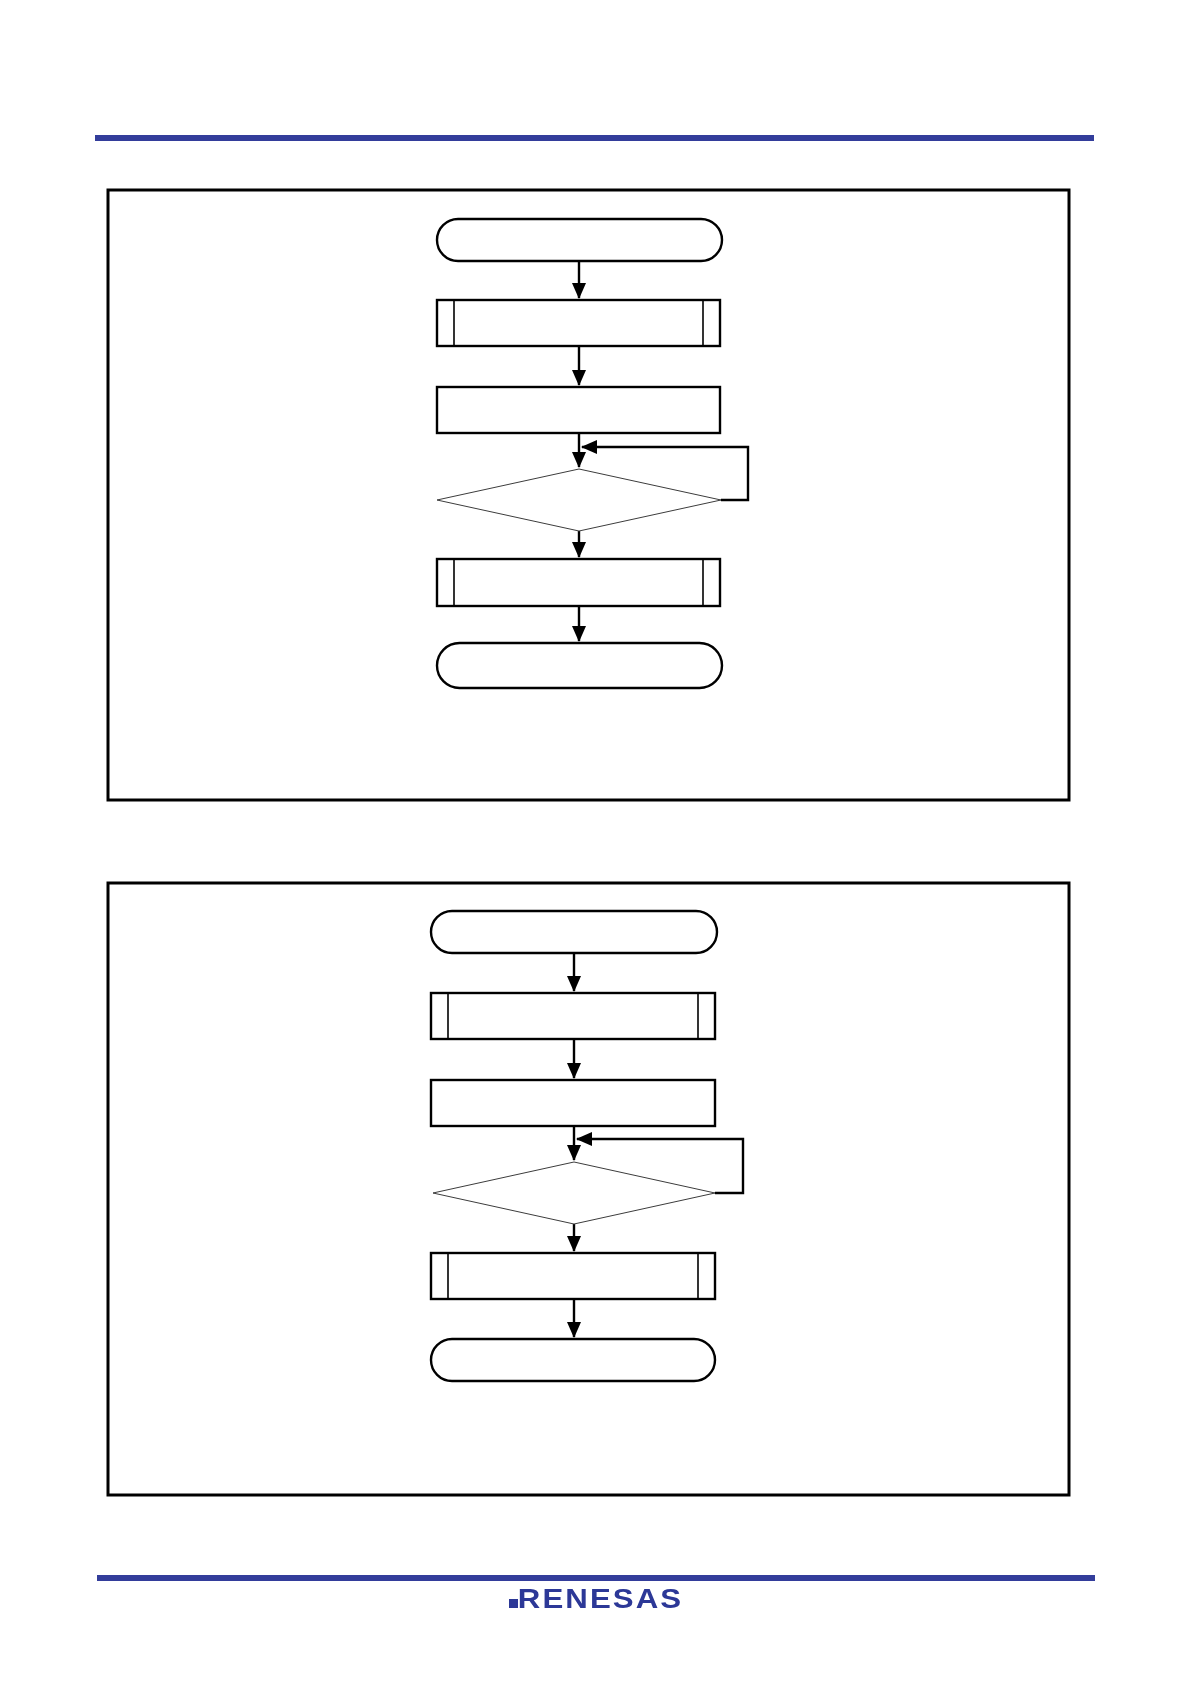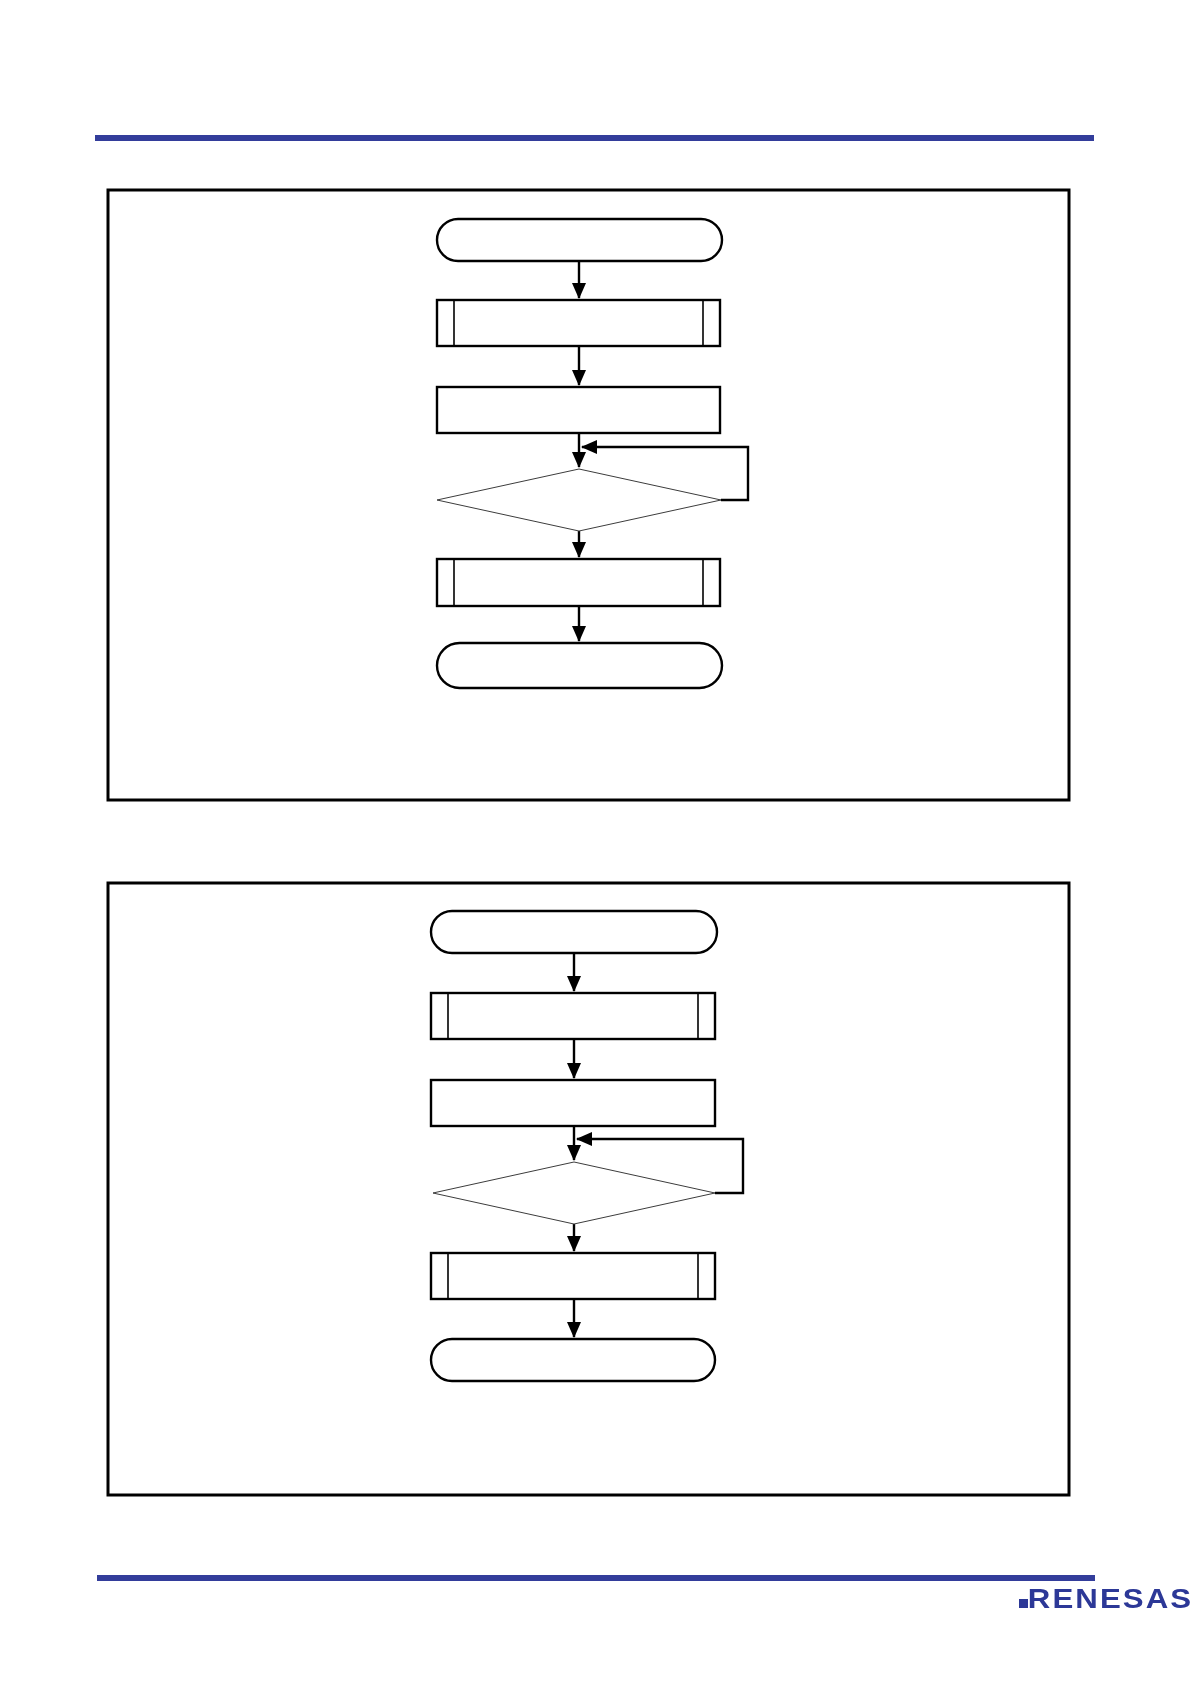--- a/index.html
+++ b/index.html
@@ -35,21 +35,21 @@
     top: 0;
     width: 1190px;
     height: 1684px;
   }
   .footer-logo {
     position: absolute;
     left: 0;
     top: 1583px;
     width: 100%;
     display: flex;
-    justify-content: flex-end;
+    justify-content: center;
     align-items: flex-end;
   }
   .logo-inner {
     display: flex;
     align-items: flex-end;
   }
   .logo-dot {
     width: 9px;
     height: 9px;
     margin: 0 3px 5px 0;

